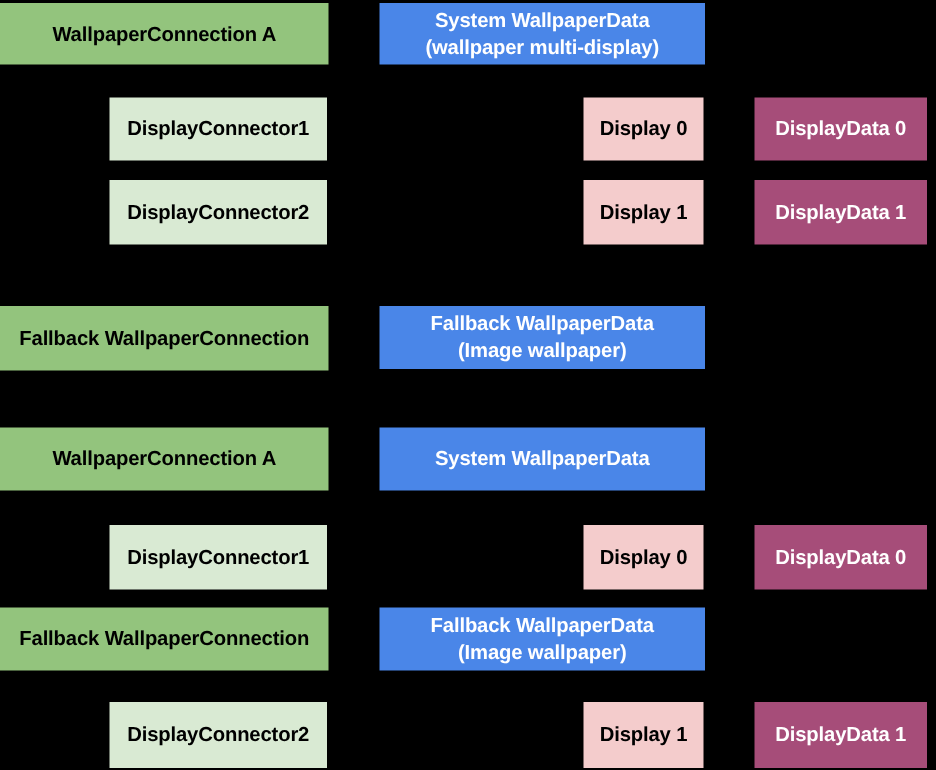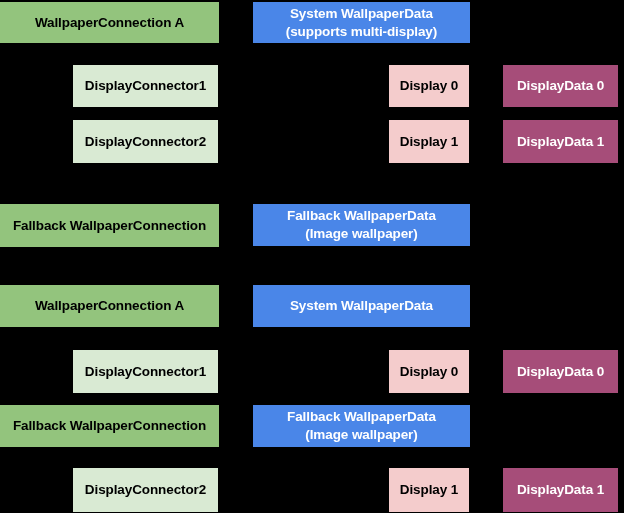--- a/index.html
+++ b/index.html
@@ -34,21 +34,21 @@
 </style>
 </head>
 <body>
 
 <div class="canvas" style="width: 624px; height: 513px; background: rgb(0, 0, 0);">
     <div class="node" style="left: 0px; top: 2px; width: 219px; height: 41px; background: rgb(147, 196, 125); color: rgb(0, 0, 0);">
       <span class="line">WallpaperConnection A</span>
     </div>
     <div class="node" style="left: 253px; top: 2px; width: 217px; height: 41px; background: rgb(74, 134, 232); color: rgb(255, 255, 255);">
       <span class="line">System WallpaperData</span>
-      <span class="line">(supports multi-display)</span>
+      <span class="line">(wallpaper multi-display)</span>
     </div>
     <div class="node" style="left: 73px; top: 65px; width: 145px; height: 42px; background: rgb(217, 234, 211); color: rgb(0, 0, 0);">
       <span class="line">DisplayConnector1</span>
     </div>
     <div class="node" style="left: 389px; top: 65px; width: 80px; height: 42px; background: rgb(244, 204, 204); color: rgb(0, 0, 0);">
       <span class="line">Display 0</span>
     </div>
     <div class="node" style="left: 503px; top: 65px; width: 115px; height: 42px; background: rgb(166, 77, 121); color: rgb(255, 255, 255);">
       <span class="line">DisplayData 0</span>
     </div>

